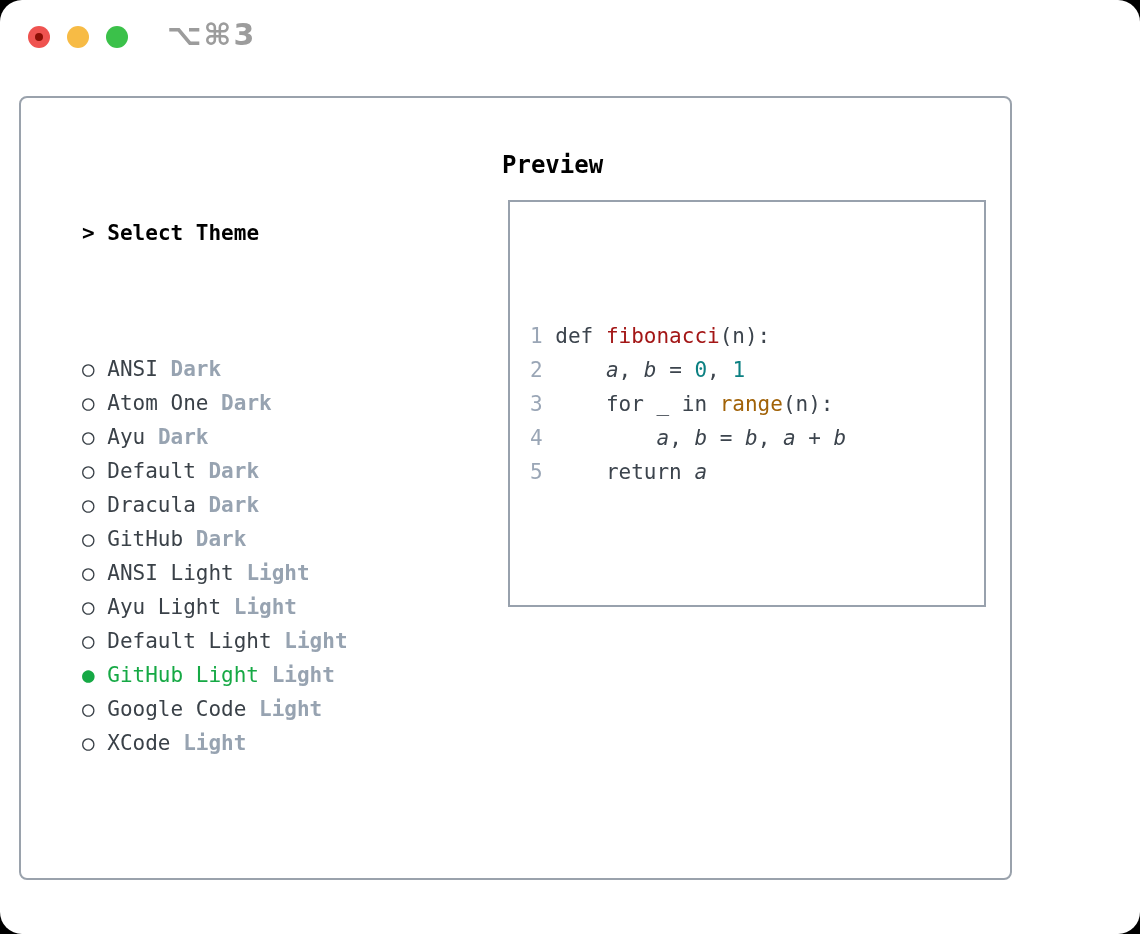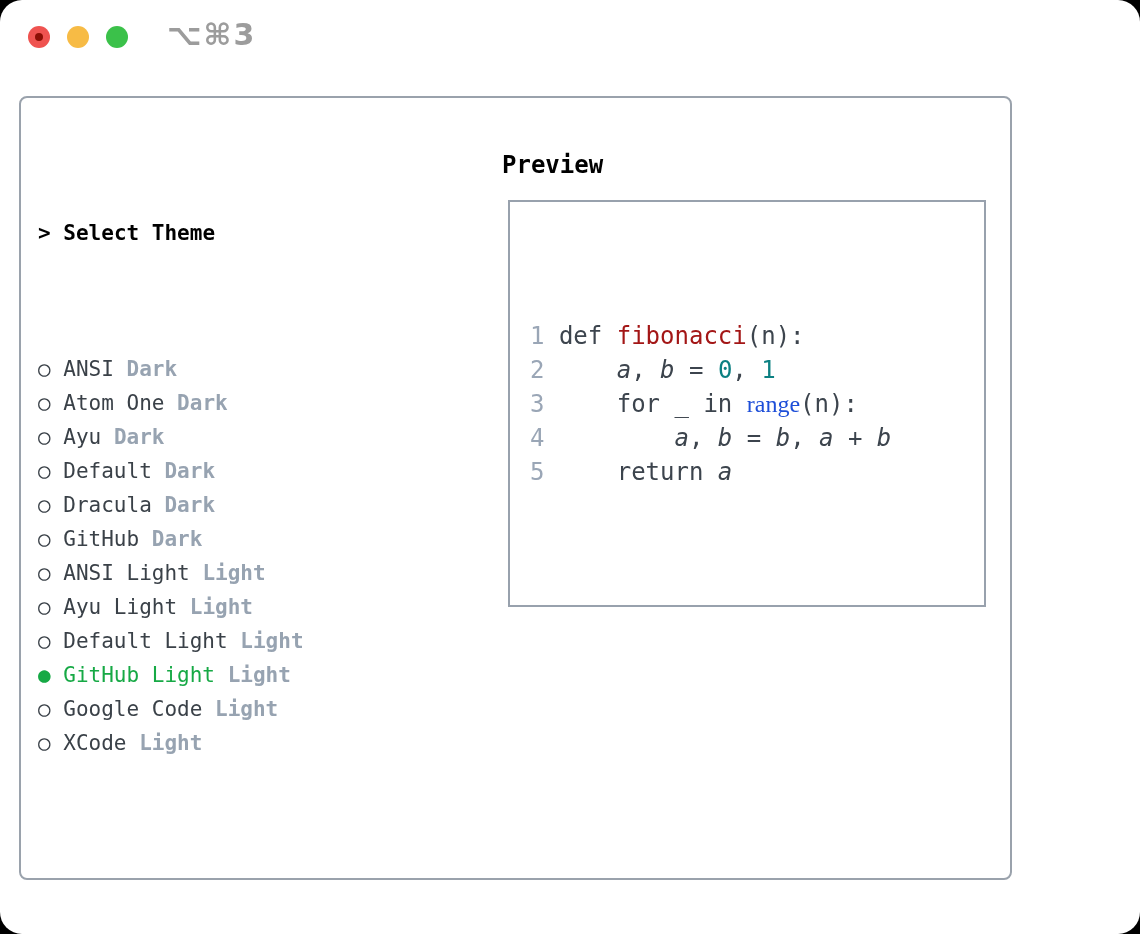--- a/index.html
+++ b/index.html
@@ -27,44 +27,44 @@
   }
   
   .panel{
     position:absolute;left:19px;top:96px;width:993px;height:784px;
     border:2px solid #9aa2ac;border-radius:8px;box-sizing:border-box;
   }
   .left-col{
     position:absolute;left:17px;top:50px;
     font-size:21px;line-height:34px;white-space:pre;color:#3a4148;
   }
-  .row{white-space:pre;}
+  .row{white-space:pre;margin-left:44px;}
   .list-title{font-weight:bold;color:#000000;}
   .radio{color:#3a4148;}
   .theme-name{color:#3a4148;}
   .variant-tag{color:#97a3b1;font-weight:bold;}
   .selected .radio, .selected .theme-name, .selected .opt-name{color:#16a945;}
   .apply-section{margin-top:34px;}
   
   .preview-title{
     position:absolute;left:481px;top:50px;
     font-size:24px;line-height:34px;font-weight:bold;color:#000000;
   }
   .preview-box{
     position:absolute;left:487px;top:102px;width:478px;height:407px;
     border:2px solid #98a1ad;box-sizing:border-box;
-    font-size:24px;line-height:34px;white-space:pre;
+    font-size:21px;line-height:34px;white-space:pre;
     padding:49px 0 0 20px;overflow:hidden;
   }
   .code-line{white-space:pre;}
   .ln{color:#9aa6b6;}
   .tok-plain{color:#3c444d;}
   .tok-fn{color:#a31616;}
   .tok-num{color:#0c8082;}
-  .tok-builtin{color:#1d4ed8;font-family:Liberation Serif, serif;}
+  .tok-builtin{color:#a16207;}
   .tok-var{color:#3c444d;font-style:italic;}
   .spacer-line{height:34px;}
 </style>
 </head>
 <body>
 
 <div class="window">
 
   <div class="titlebar">
     <div class="traffic close" style="background: rgb(239, 83, 80);">

